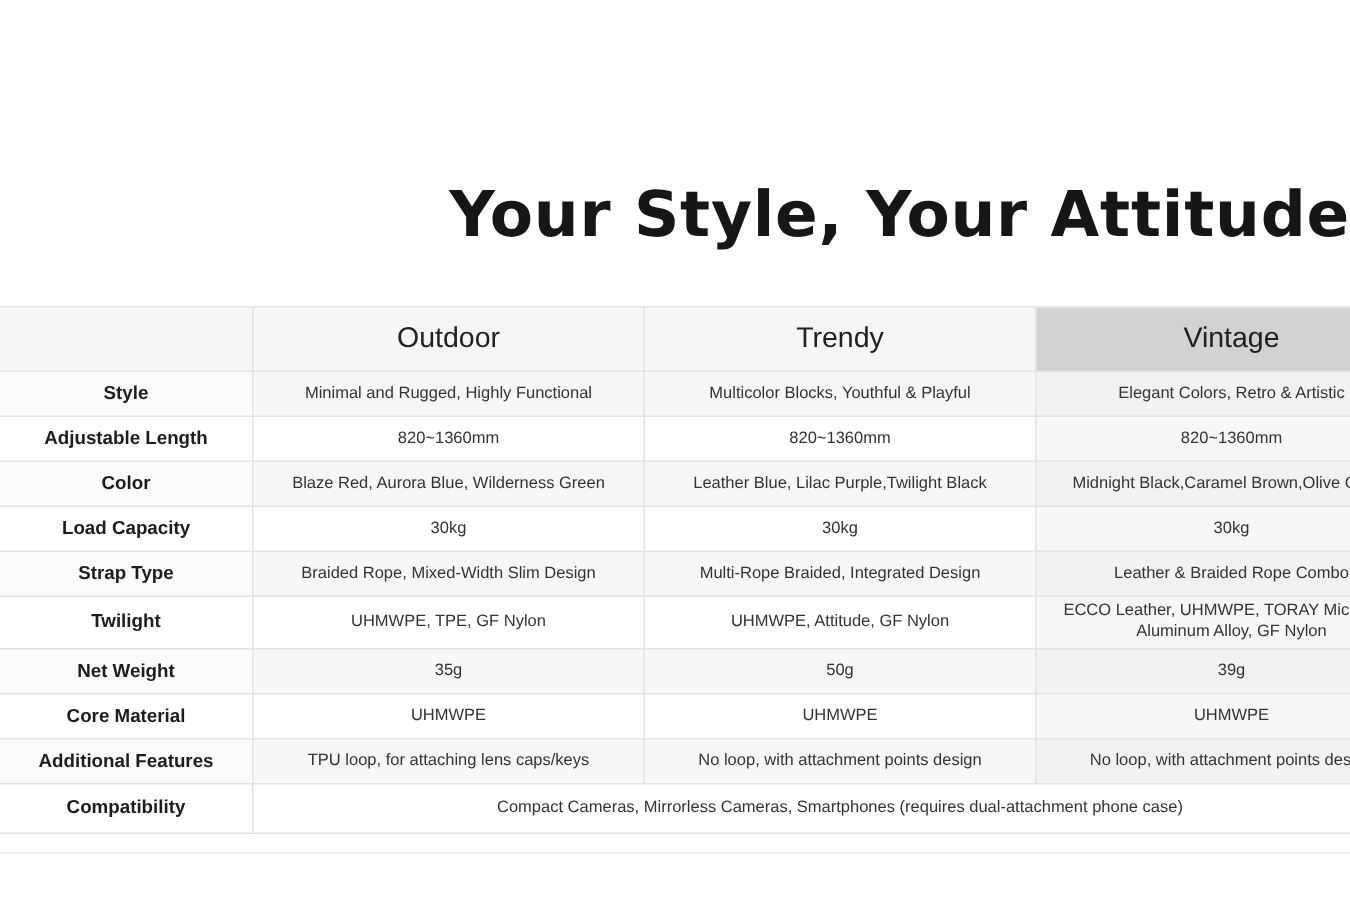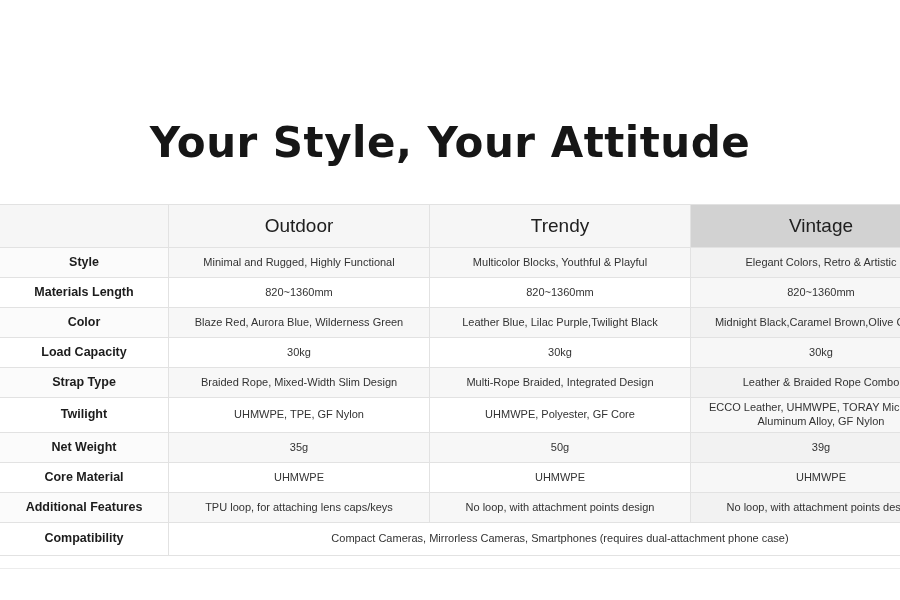--- a/index.html
+++ b/index.html
@@ -14,21 +14,21 @@
     font-family: "Liberation Sans", sans-serif;
     color: #1a1a1a;
   }
   .page {
     position: relative;
     width: 900px;
     height: 600px;
     background: #ffffff;
   }
   .headline {
-    text-align: center;
+    text-align: right;
     font-size: 42px;
     font-weight: bold;
     letter-spacing: 0.5px;
     color: #161616;
     padding-top: 118px;
     margin: 0;
     font-family: "DejaVu Sans", sans-serif;
   }
   .table-wrap {
     margin-top: 37px;
@@ -132,21 +132,21 @@
         </tr>
       </thead>
       <tbody>
         <tr>
           <td class="rowlabel">Style</td>
           <td>Minimal and Rugged, Highly Functional</td>
           <td>Multicolor Blocks, Youthful &amp; Playful</td>
           <td class="vintage-cell">Elegant Colors, Retro &amp; Artistic</td>
         </tr>
         <tr>
-          <td class="rowlabel">Materials Length</td>
+          <td class="rowlabel">Adjustable Length</td>
           <td>820~1360mm</td>
           <td>820~1360mm</td>
           <td class="vintage-cell">820~1360mm</td>
         </tr>
         <tr>
           <td class="rowlabel">Color</td>
           <td>Blaze Red, Aurora Blue, Wilderness Green</td>
           <td>Leather Blue, Lilac Purple,Twilight Black</td>
           <td class="vintage-cell">Midnight Black,Caramel Brown,Olive Green</td>
         </tr>
@@ -158,21 +158,21 @@
         </tr>
         <tr>
           <td class="rowlabel">Strap Type</td>
           <td>Braided Rope, Mixed-Width Slim Design</td>
           <td>Multi-Rope Braided, Integrated Design</td>
           <td class="vintage-cell">Leather &amp; Braided Rope Combo</td>
         </tr>
         <tr>
           <td class="rowlabel tall">Twilight</td>
           <td class="tall">UHMWPE, TPE, GF Nylon</td>
-          <td class="tall">UHMWPE, Polyester, GF Core</td>
+          <td class="tall">UHMWPE, Attitude, GF Nylon</td>
           <td class="tall vintage-cell">ECCO Leather, UHMWPE, TORAY Microfiber, Aluminum Alloy, GF Nylon</td>
         </tr>
         <tr>
           <td class="rowlabel">Net Weight</td>
           <td>35g</td>
           <td>50g</td>
           <td class="vintage-cell">39g</td>
         </tr>
         <tr>
           <td class="rowlabel">Core Material</td>

